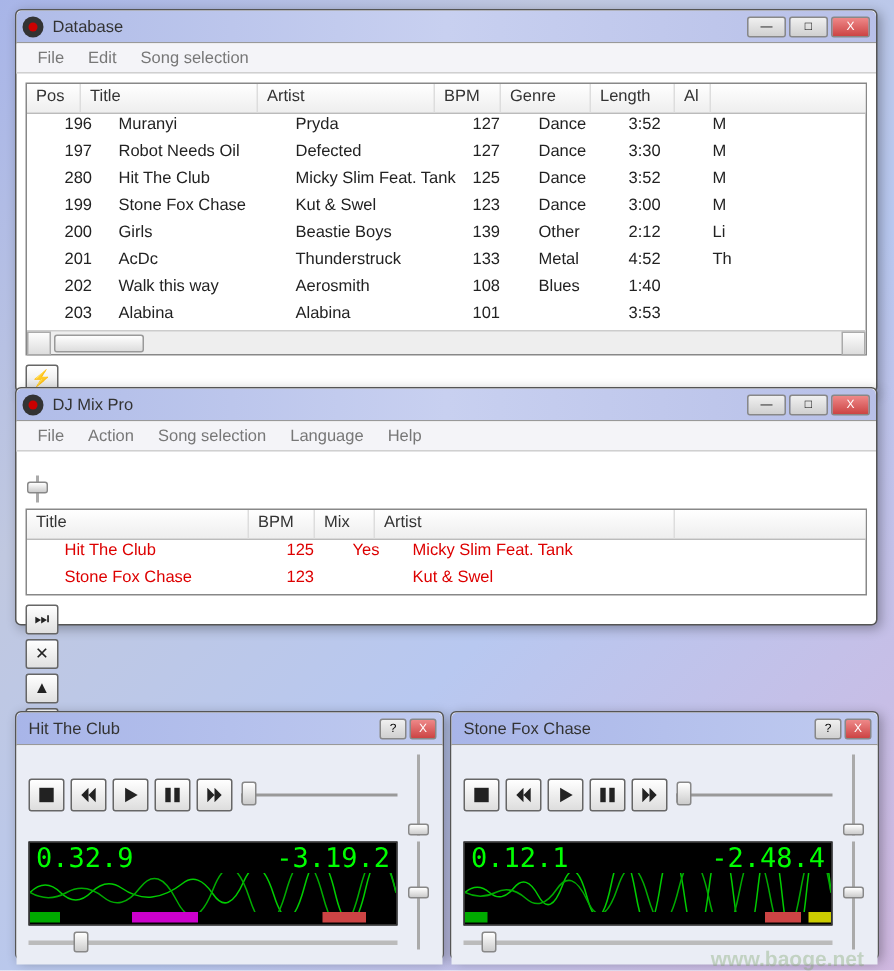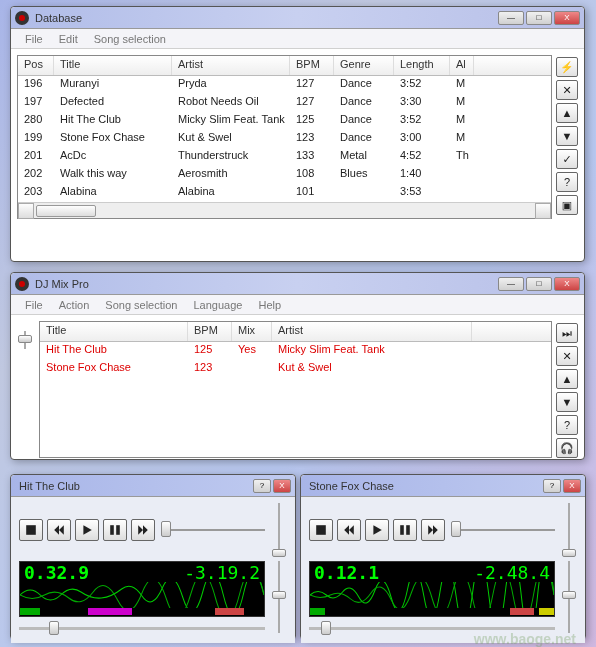--- a/index.html
+++ b/index.html
@@ -10,25 +10,25 @@
 .titlebar .icon { width: 14px; height: 14px; background: #333; border-radius: 50%; margin-right: 6px; position: relative; }
 .titlebar .icon::after { content: ""; position: absolute; width: 6px; height: 6px; background: #c00; border-radius: 50%; top: 4px; left: 4px; }
 .titlebar .title { font-size: 11px; color: #333; flex: 1; }
 .titlebar .wincontrols { display: flex; gap: 2px; }
 .titlebar .wincontrols .wc { width: 26px; height: 14px; background: linear-gradient(#f0f0f0,#d0d0d0); border: 1px solid #888; border-radius: 2px; font-size: 8px; text-align: center; line-height: 12px; cursor: pointer; }
 .titlebar .wincontrols .wc.close { background: linear-gradient(#e88,#c44); color: #fff; }
 
 .menubar { height: 20px; background: #f4f4f8; border-bottom: 1px solid #d0d0d0; display: flex; align-items: center; padding: 0 6px; }
 .menubar .mi { font-size: 11px; color: #777; padding: 2px 8px; cursor: pointer; }
 
-.body { display: flex; padding: 6px; gap: 4px; }
+.body { display: flex; padding: 6px; gap: 4px; flex-direction: column; }
 .tablewrap { flex: 1; border: 1px solid #888; background: #fff; display: flex; flex-direction: column; min-width: 0; }
 .thead { display: flex; background: linear-gradient(#fff,#eee); border-bottom: 1px solid #bbb; height: 20px; }
 .th { font-size: 11px; padding: 2px 6px; border-right: 1px solid #ddd; color: #333; white-space: nowrap; overflow: hidden; }
-.tbody { overflow: hidden; flex: 1; }
+.tbody { overflow: hidden; flex: 1; margin-left: 19px; }
 .tr { display: flex; height: 18px; }
 .td { font-size: 11px; padding: 1px 6px; white-space: nowrap; overflow: hidden; color: #222; }
 .tr.red .td { color: #d00; }
 
 .hscroll { height: 16px; background: #eee; border-top: 1px solid #ccc; display: flex; align-items: center; padding: 0 14px; position: relative; }
 .hscroll::before, .hscroll::after { content: ""; position: absolute; width: 14px; height: 14px; background: linear-gradient(#fdfdfd,#ddd); border: 1px solid #aaa; top: 0; }
 .hscroll::before { left: 0; } .hscroll::after { right: 0; }
 .hscroll .thumb { width: 60px; height: 12px; background: linear-gradient(#fefefe,#ddd); border: 1px solid #999; border-radius: 2px; position: absolute; left: 18px; }
 
 .sidebtns { display: flex; flex-direction: column; gap: 3px; padding-top: 2px; }
@@ -44,33 +44,33 @@
 .player .titlebar .wincontrols .wc { width: 18px; }
 .pbody { background: #eaedf5; padding: 6px 8px 8px 8px; }
 .pcontrols { display: flex; align-items: center; gap: 4px; margin-bottom: 4px; }
 .pbtn { width: 24px; height: 22px; background: linear-gradient(#fff,#ddd); border: 1px solid #666; border-radius: 2px; display: flex; align-items: center; justify-content: center; cursor: pointer; }
 .pbtn svg { width: 12px; height: 12px; }
 .hslider { flex: 1; height: 18px; display: flex; align-items: center; padding: 0 2px; }
 .hslider .track { flex: 1; height: 2px; background: #999; position: relative; }
 .hslider .track::before, .hslider .track::after { content:""; position:absolute; width:1px; height:6px; background:#888; }
 .hslider .thumb { width: 10px; height: 16px; background: linear-gradient(#fff,#ccc); border: 1px solid #888; border-radius: 2px; position: absolute; top: -8px; left: 0; cursor: pointer; }
 .wave { height: 56px; background: #000; border: 1px solid #333; position: relative; overflow: hidden; }
-.wave .time-l { position: absolute; top: 0; left: 4px; color: #0f0; font-size: 18px; font-family: monospace; font-weight: bold; }
+.wave .time-l { position: absolute; top: 0; left: 4px; color: #0f0; font-size: 18px; font-family: monospace; }
 .wave .time-r { position: absolute; top: 0; right: 4px; color: #0f0; font-size: 18px; font-family: monospace; }
 .wave .wf { position: absolute; bottom: 8px; left: 0; right: 0; }
 .wave .bar { position: absolute; height: 7px; bottom: 0; }
 .bottomslider { height: 14px; display: flex; align-items: center; margin-top: 4px; }
 .bottomslider .track { flex:1; height:3px; background:#bbb; position:relative; }
 .bottomslider .thumb { width:10px; height:14px; background:linear-gradient(#fff,#ccc); border:1px solid #888; border-radius:2px; position:absolute; top:-6px; cursor:pointer; }
 .vslider { width: 16px; height: 54px; position: relative; display: flex; justify-content: center; }
 .vslider .track { width: 2px; height: 100%; background: #aaa; position: relative; }
 .vslider .thumb { width: 14px; height: 8px; background: linear-gradient(#fff,#ccc); border: 1px solid #888; border-radius: 2px; position: absolute; left: -6px; cursor: pointer; }
 
 #win-db { left: 10px; top: 6px; width: 575px; height: 256px; }
-#win-mix { left: 10px; top: 272px; width: 575px; height: 188px; }
+#win-mix { left: 10px; top: 258px; width: 575px; height: 159px; }
 #player-a { left: 10px; top: 474px; width: 286px; height: 166px; }
 #player-b { left: 300px; top: 474px; width: 286px; height: 166px; }
 .mixleftslider { width: 18px; display: flex; align-items: flex-start; padding-top: 10px; }
 .watermark { position: absolute; right: 20px; bottom: 0; font-size: 14px; color: rgba(120,160,100,0.35); font-weight: bold; pointer-events: none; }
 </style>
 </head>
 <body>
 
 <div class="window" id="win-db">
   <div class="titlebar">
@@ -103,22 +103,22 @@
             <div class="td c-pos">196</div>
             <div class="td c-title">Muranyi</div>
             <div class="td c-artist">Pryda</div>
             <div class="td c-bpm">127</div>
             <div class="td c-genre">Dance</div>
             <div class="td c-length">3:52</div>
             <div class="td c-al">M</div>
           </div>
           <div class="tr">
             <div class="td c-pos">197</div>
+            <div class="td c-artist">Robot Needs Oil</div>
             <div class="td c-title">Defected</div>
-            <div class="td c-artist">Robot Needs Oil</div>
             <div class="td c-bpm">127</div>
             <div class="td c-genre">Dance</div>
             <div class="td c-length">3:30</div>
             <div class="td c-al">M</div>
           </div>
           <div class="tr">
             <div class="td c-pos">280</div>
             <div class="td c-title">Hit The Club</div>
             <div class="td c-artist">Micky Slim Feat. Tank</div>
             <div class="td c-bpm">125</div>
@@ -127,20 +127,29 @@
             <div class="td c-al">M</div>
           </div>
           <div class="tr">
             <div class="td c-pos">199</div>
             <div class="td c-title">Stone Fox Chase</div>
             <div class="td c-artist">Kut &amp; Swel</div>
             <div class="td c-bpm">123</div>
             <div class="td c-genre">Dance</div>
             <div class="td c-length">3:00</div>
             <div class="td c-al">M</div>
+          </div>
+          <div class="tr">
+            <div class="td c-pos">200</div>
+            <div class="td c-title">Girls</div>
+            <div class="td c-artist">Beastie Boys</div>
+            <div class="td c-bpm">139</div>
+            <div class="td c-genre">Other</div>
+            <div class="td c-length">2:12</div>
+            <div class="td c-al">Li</div>
           </div>
           <div class="tr">
             <div class="td c-pos">201</div>
             <div class="td c-artist">AcDc</div>
             <div class="td c-title">Thunderstruck</div>
             <div class="td c-bpm">133</div>
             <div class="td c-genre">Metal</div>
             <div class="td c-length">4:52</div>
             <div class="td c-al">Th</div>
           </div>

